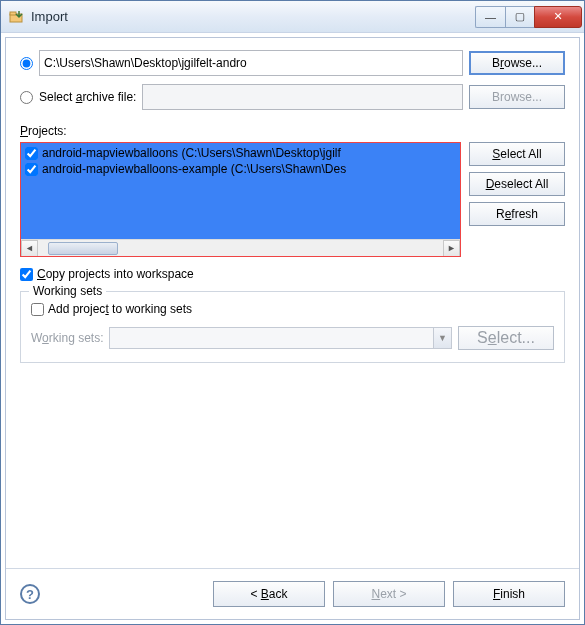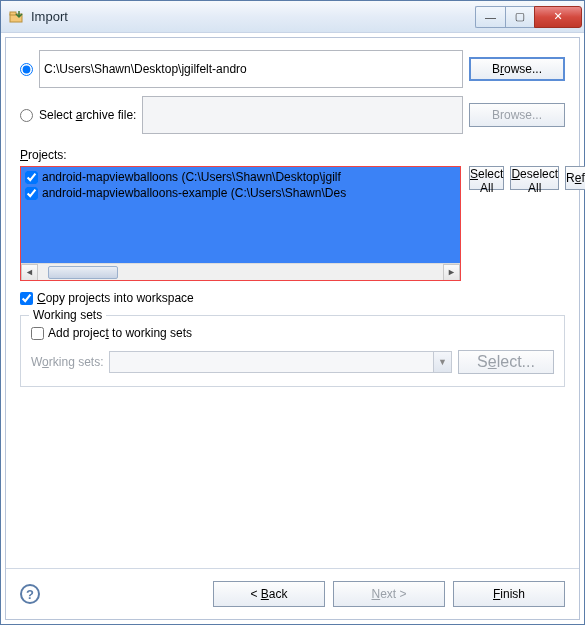--- a/index.html
+++ b/index.html
@@ -22,37 +22,37 @@
     .header-text { flex: 1; }
     .header-title { font-size: 15px; font-weight: bold; color: #1a1a1a; margin-bottom: 6px; }
     .header-desc { font-size: 12px; color: #333; margin-left: 10px; }
     .header-icon { width: 52px; height: 42px; }
     
     .main { padding: 12px 14px; flex: 1; display: flex; flex-direction: column; }
     
     .row { display: flex; align-items: center; margin-bottom: 8px; gap: 6px; }
     .radio { width: 13px; height: 13px; }
     .row-label { white-space: nowrap; color: #000; }
-    .row-input { flex: 1; border: 1px solid #b4b8c0; height: 38px; padding: 2px 4px; font-size: 12px; font-family: inherit; background: #fff; overflow: hidden; text-overflow: clip; }
+    .row-input { flex: 1; border: 1px solid #b4b8c0; height: 26px; padding: 2px 4px; font-size: 12px; font-family: inherit; background: #fff; overflow: hidden; text-overflow: clip; }
     .row-btn { width: 96px; height: 24px; border: 1px solid #8b9bb0; background: linear-gradient(#fdfdfd, #e8edf4); font-size: 12px; font-family: inherit; }
     .row-btn.focused { border: 2px solid #5b8dd6; }
     .row-btn.disabled { color: #9aa0a8; }
     
     .projects-label { margin: 6px 0 4px 0; }
     .projects-area { display: flex; gap: 8px; }
     .projects-list-wrap { flex: 1; border: 1px solid #ef4444; background: #3b82f6; height: 115px; position: relative; overflow: hidden; }
     .projects-list { padding: 2px 2px 2px 2px; }
     .project-item { display: flex; align-items: center; gap: 4px; padding: 1px 2px; white-space: nowrap; overflow: hidden; }
     .check { width: 13px; height: 13px; }
     .hscroll { position: absolute; bottom: 0; left: 0; right: 0; height: 17px; background: #f0f0f0; display: flex; align-items: center; border-top: 1px solid #dcdcdc; }
     .hscroll-arrow { width: 17px; height: 17px; background: linear-gradient(#fafafa,#e6e6e6); border: 1px solid #c8c8c8; display:flex; align-items:center; justify-content:center; font-size: 9px; color: #555; }
     .hscroll-track { flex: 1; height: 17px; position: relative; }
     .hscroll-thumb { position: absolute; left: 10px; top: 2px; width: 70px; height: 13px; background: linear-gradient(#eaeef5,#c8d3e4); border: 1px solid #9bb0cc; border-radius: 2px; }
     
-    .side-btns { display: flex; flex-direction: row; gap: 6px; width: 96px; }
+    .side-btns { display: flex; flex-direction: column; gap: 6px; width: 96px; }
     .std-btn { height: 24px; border: 1px solid #8b9bb0; background: linear-gradient(#fdfdfd, #e8edf4); font-size: 12px; font-family: inherit; }
     
     .copy-row { display: flex; align-items: center; gap: 4px; margin-top: 10px; }
     
     .fieldset { border: 1px solid #cfd6e0; margin-top: 10px; padding: 10px 10px 12px 10px; position: relative; }
     .fieldset-legend { position: absolute; top: -8px; left: 8px; background: #fff; padding: 0 4px; font-size: 12px; }
     .ws-row1 { display: flex; align-items: center; gap: 4px; margin-bottom: 10px; }
     .ws-row2 { display: flex; align-items: center; gap: 6px; }
     .ws-label { color: #9aa0a8; }
     .ws-select { flex: 1; height: 22px; border: 1px solid #c4cad4; background: #f6f7f9; }

